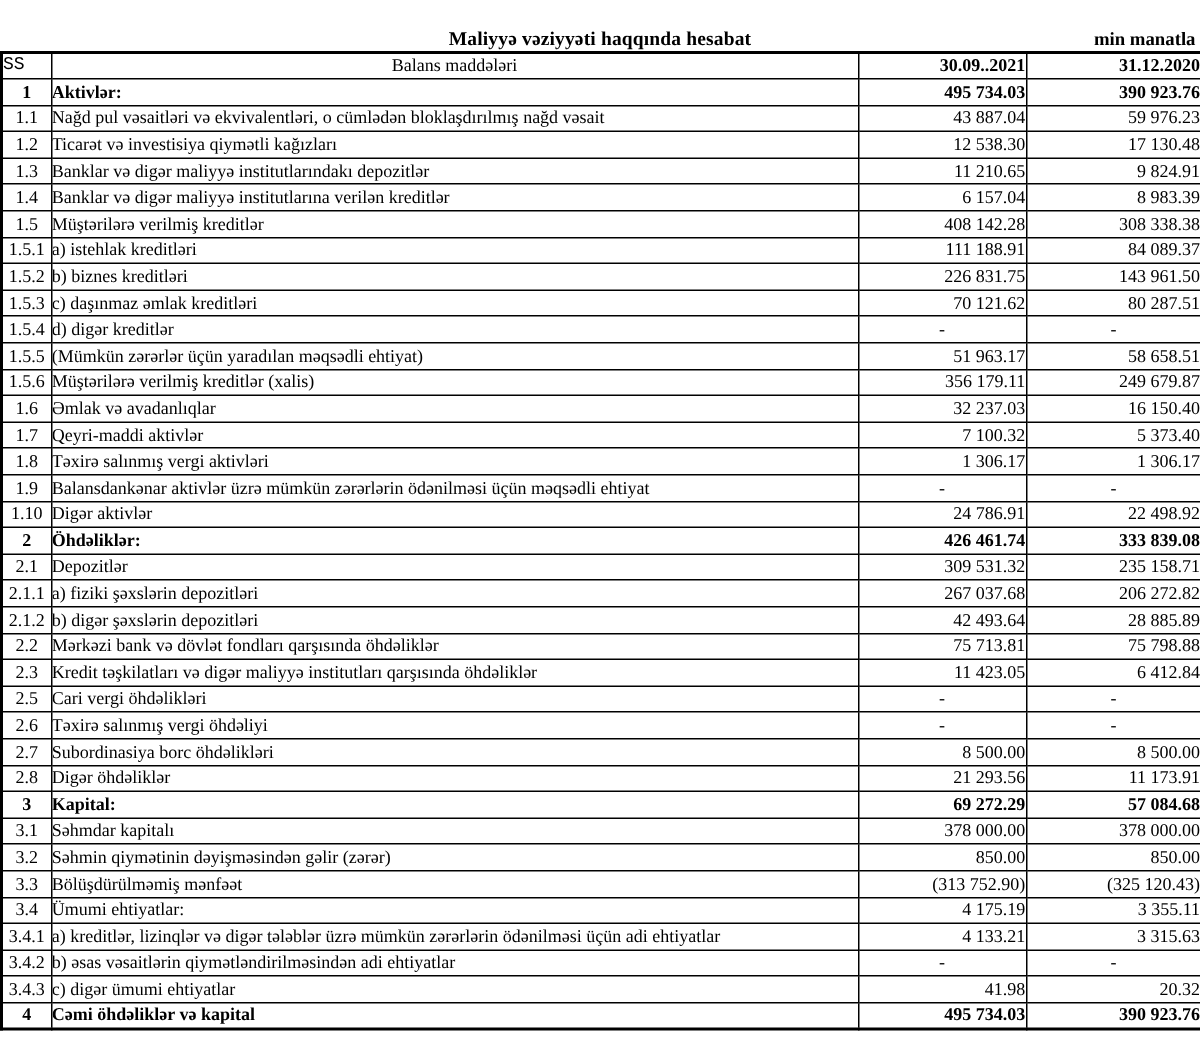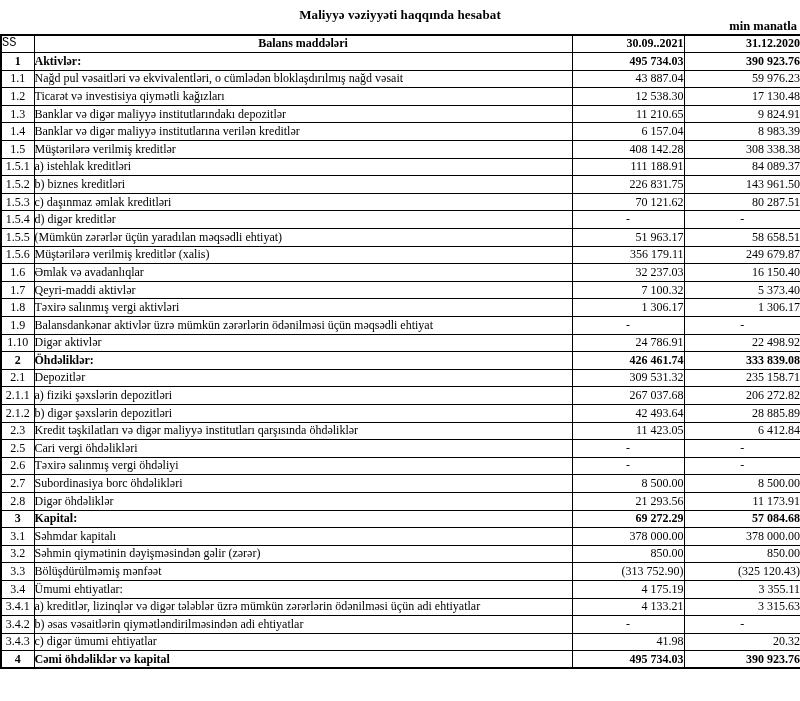--- a/index.html
+++ b/index.html
@@ -6,21 +6,21 @@
   html, body {
     margin: 0; padding: 0;
     width: 800px; height: 701px;
     background: #ffffff; color: #000000;
     font-family: "Liberation Serif", "DejaVu Serif", serif;
   }
   .report-title {
     text-align: center;
     font-weight: bold;
     font-size: 13px;
-    padding-top: 7px;
+    padding-top: 18px;
     height: 19px;
     letter-spacing: 0.1px;
   }
   .unit-label {
     text-align: right;
     font-weight: bold;
     font-size: 12.5px;
     padding-right: 3px;
     height: 15px;
   }
@@ -33,21 +33,21 @@
   table.balance th, table.balance td {
     border: 1px solid #000;
     font-size: 12px;
     height: 17.6px;
     padding: 0;
     overflow: hidden;
     white-space: nowrap;
     line-height: 1.1;
   }
   th.h-ss { text-align: left; font-weight: normal; padding-left: 2px; font-family: Liberation Mono, monospace; }
-  th.h-item { font-weight: bold; }
+  th.h-item { font-weight: normal; }
   th.h-date { text-align: right; font-weight: bold; }
   td.c-ss { text-align: center; padding: 0 1px; }
   td.c-item { text-align: left; padding-left: 4px; }
   td.c-val { text-align: right; padding-right: 6px; }
   td.c-val.dash { text-align: center; padding-right: 0; }
   tr.bold-row td { font-weight: bold; }
 </style>
 </head>
 <body>
 
@@ -190,20 +190,26 @@
         <td class="c-val">267 037.68</td>
         <td class="c-val">206 272.82</td>
       </tr>
       <tr>
         <td class="c-ss">2.1.2</td>
         <td class="c-item">b) digər şəxslərin depozitləri</td>
         <td class="c-val">42 493.64</td>
         <td class="c-val">28 885.89</td>
       </tr>
       <tr>
+        <td class="c-ss">2.2</td>
+        <td class="c-item">Mərkəzi bank və dövlət fondları qarşısında öhdəliklər</td>
+        <td class="c-val">75 713.81</td>
+        <td class="c-val">75 798.88</td>
+      </tr>
+      <tr>
         <td class="c-ss">2.3</td>
         <td class="c-item">Kredit təşkilatları və digər maliyyə institutları qarşısında öhdəliklər</td>
         <td class="c-val">11 423.05</td>
         <td class="c-val">6 412.84</td>
       </tr>
       <tr>
         <td class="c-ss">2.5</td>
         <td class="c-item">Cari vergi öhdəlikləri</td>
         <td class="c-val dash">-</td>
         <td class="c-val dash">-</td>

